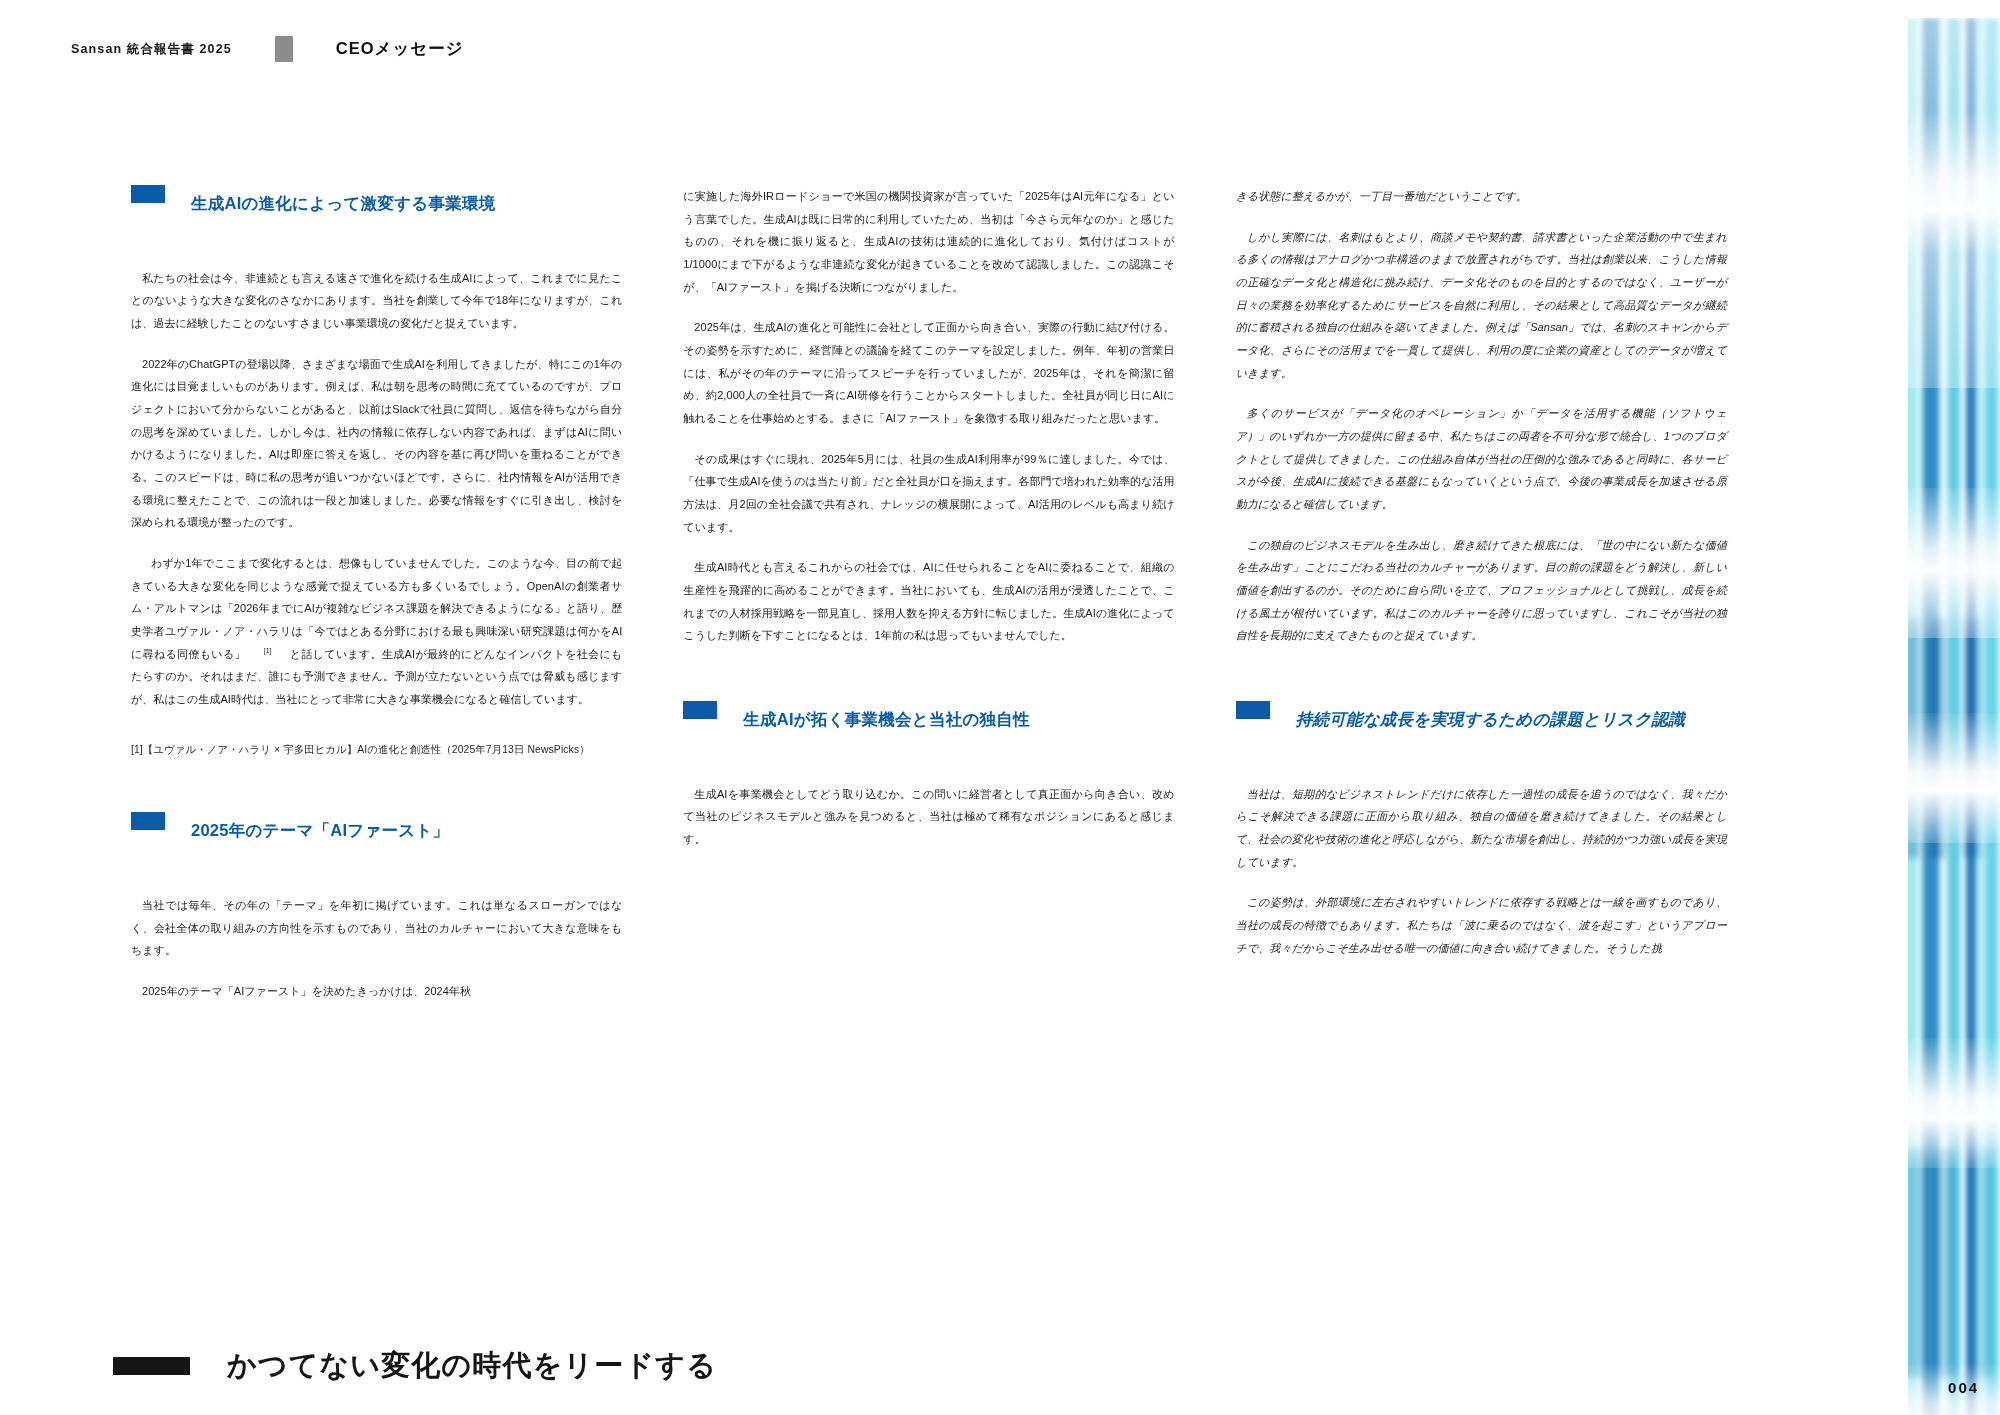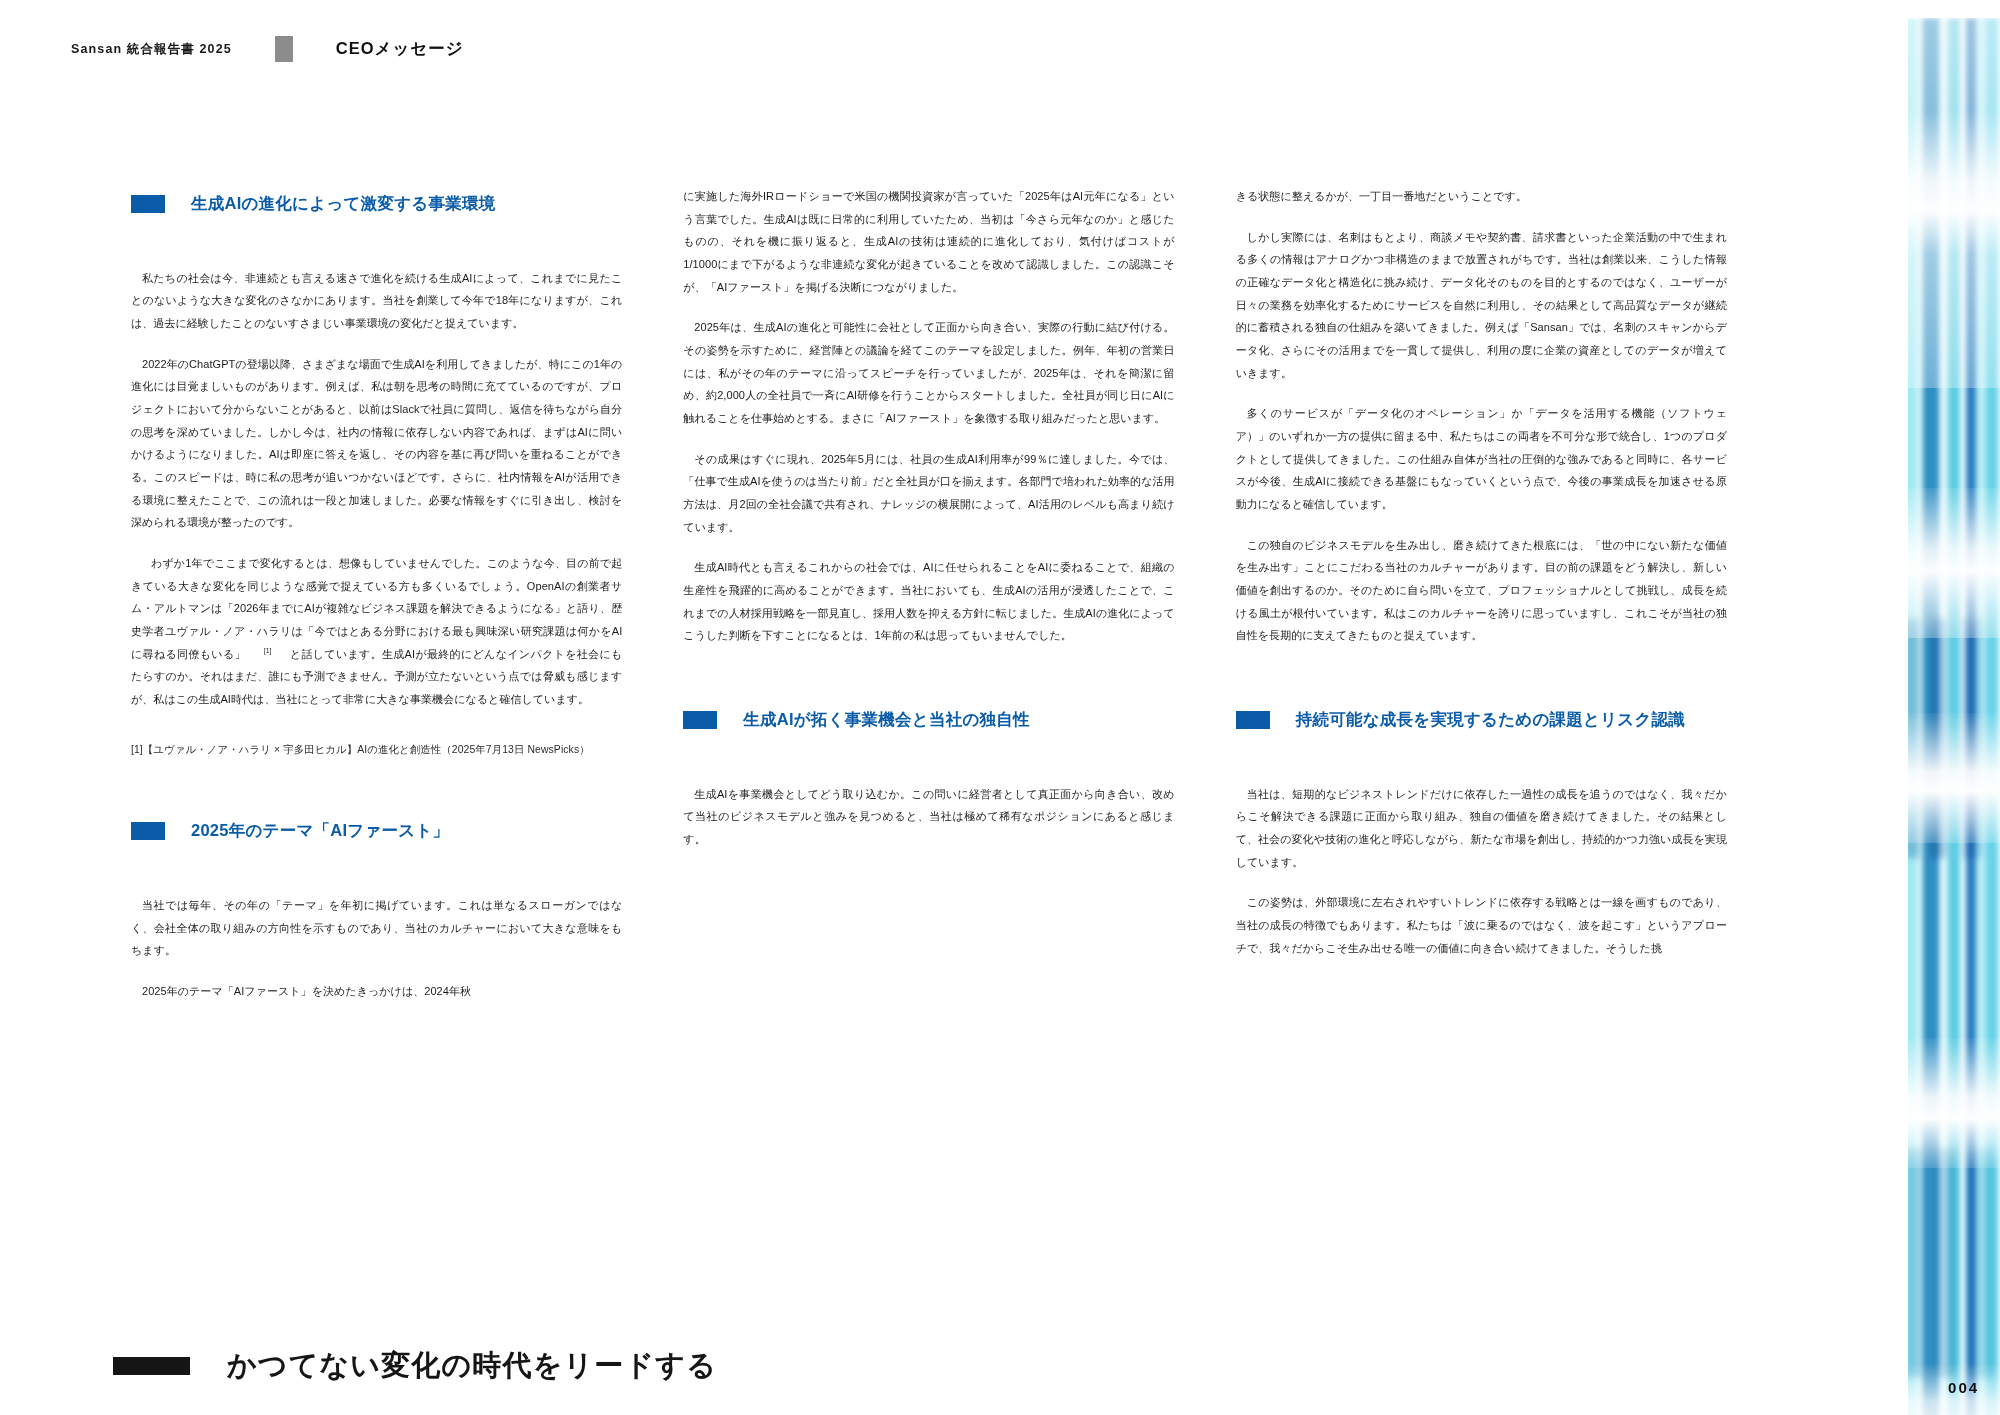--- a/index.html
+++ b/index.html
@@ -41,26 +41,25 @@
 
   
   .columns {
     position:absolute;
     left:86px; top:140px;
     width:1650px; height:1080px;
     display:flex;
     gap:0px;
   }
   .col { width:530px; margin-right:25px; position:relative; }
-  .col:last-child { margin-right:0; }
+  .col:last-child { margin-right:0;font-style:italic; }
 
   
   .sec-head {
     display:flex;
-    align-items:center;
     gap:17px;
     margin-bottom:26px;
   }
   .sec-head .rule {
     display:block;
     width:34px; height:2px;
     background:#0b5ca8;
     flex:0 0 auto;
   }
   .sec-head .txt {

